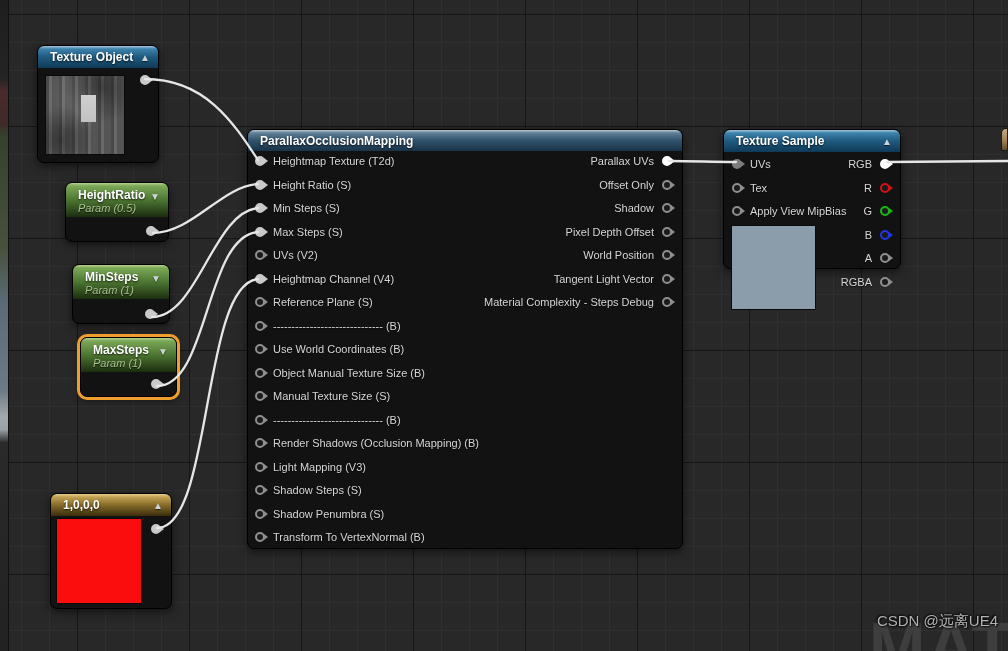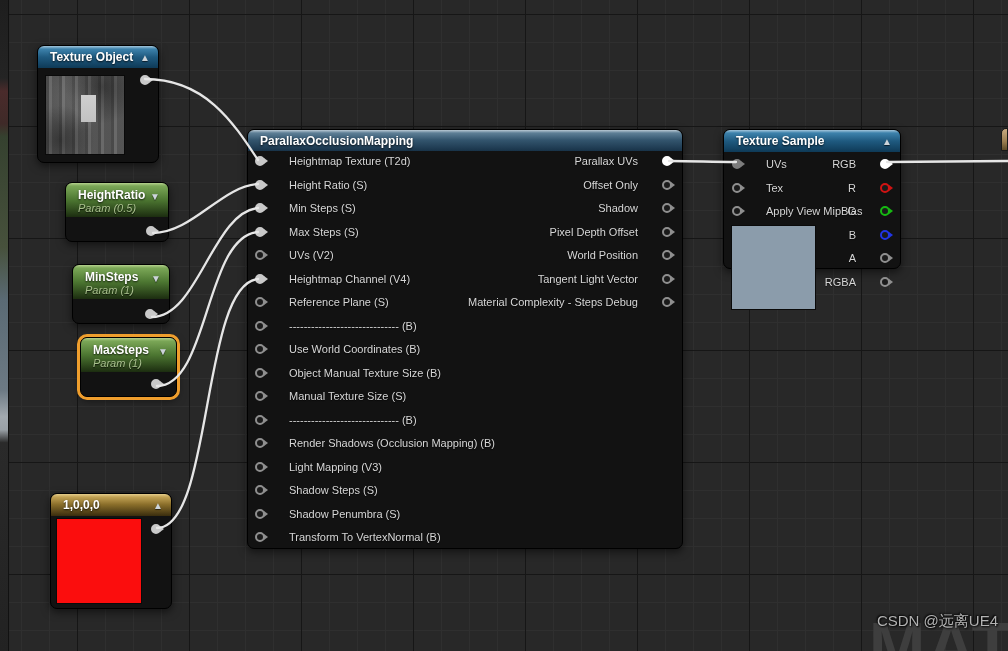--- a/index.html
+++ b/index.html
@@ -79,21 +79,21 @@
     border-left:4px solid currentColor;
   }
   .pin.connected     { background:#c9c9c9; border-color:#c9c9c9; color:#c9c9c9; }
   .pin.connected-dim { background:#7c7c7c; border-color:#7c7c7c; color:#7c7c7c; }
   .pin.filled-white  { background:#ffffff; border-color:#ffffff; color:#ffffff; }
   .pin.red   { border-color:#cf1313; color:#cf1313; }
   .pin.green { border-color:#16b912; color:#16b912; }
   .pin.blue  { border-color:#2135e6; color:#2135e6; }
 
   .rows { position:absolute; display:flex; flex-direction:column; }
-  .row  { height:23.5px; display:flex; align-items:center; gap:24px; }
+  .row  { height:23.5px; display:flex; align-items:center; gap:8px; }
   .row-label { font-size:11px; color:#d6d6d6; white-space:nowrap; text-shadow:0 1px 1px rgba(0,0,0,.6); }
   .rows.outputs .row { justify-content:flex-end; }
 
   
   .tex-preview {
     position:absolute; left:7px; top:29px; width:80px; height:80px;
     border:1px solid #0a0a0a;
     background:
       linear-gradient(#cscs, #cscs) ;
   }

